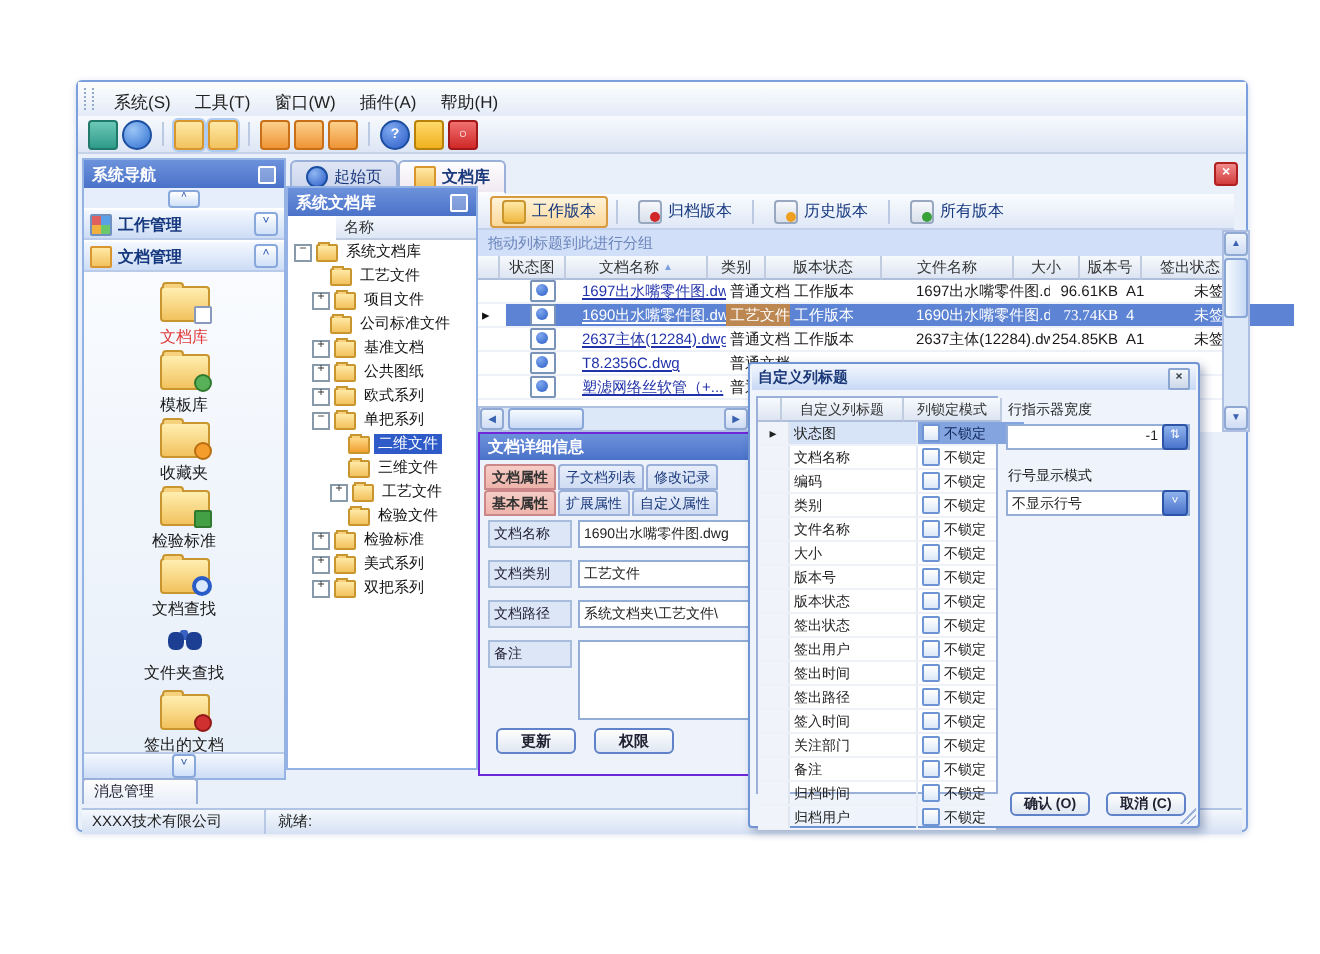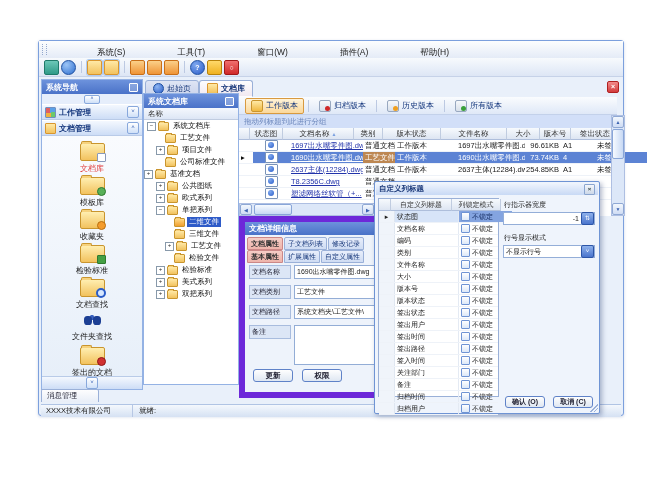--- a/index.html
+++ b/index.html
@@ -4,21 +4,21 @@
 <style>
   html,body{margin:0;padding:0;}
   body{width:660px;height:477px;background:#fff;position:relative;overflow:hidden;
        font-family:"Liberation Sans","DejaVu Sans",sans-serif;color:#222;}
   .window{position:absolute;left:38px;top:40px;width:584px;height:374px;background:#e9f0fa;
           border:1px solid #7ca0dd;border-radius:3px;box-shadow:0 1px 3px rgba(60,90,160,.25);}
   
   .menubar{position:absolute;left:0;top:0;right:0;height:17px;display:flex;align-items:center;
            background:linear-gradient(#fdfefe,#e4ebf7);border-bottom:1px solid #cdd8ec;padding-left:3px;}
   .grip{width:3px;height:11px;border-left:1px dotted #93a8cc;border-right:1px dotted #93a8cc;margin-right:4px;}
-  .mi{font-size:8.5px;padding:2px 6px;white-space:nowrap;margin-left:40px;}
+  .mi{font-size:8.5px;padding:2px 6px;white-space:nowrap;}
   .toolbar{position:absolute;left:0;top:17px;right:0;height:18px;display:flex;align-items:center;gap:2px;
            background:linear-gradient(#f7fafd,#dde6f5);border-bottom:1px solid #c6d2e8;padding-left:5px;}
   .tbi{width:13px;height:13px;border-radius:2px;display:flex;align-items:center;justify-content:center;
        font-size:7px;color:#fff;flex:none;}
   .tsep{width:1px;height:12px;background:#bcc9e2;margin:0 3px;flex:none;}
   [data-name="table-icon"]{background:linear-gradient(#6cc8b8,#2f9a88);border:1px solid #1f7a6a;}
   [data-name="globe-icon"]{background:radial-gradient(circle at 35% 30%,#9cc5f6,#2e6fd0);border-radius:50%;border:1px solid #1d4fa0;}
   [data-name="open-folder-icon"],[data-name="folder-view-icon"]{background:linear-gradient(#ffe9a6,#f2c25e);border:1px solid #d9962f;box-shadow:0 0 0 1px #aecbf2;}
   [data-name="new-doc-icon"],[data-name="doc-settings-icon"],[data-name="doc-send-icon"]{background:linear-gradient(#fbd089,#ef9436);border:1px solid #c86f18;color:#fff;}
   [data-name="help-icon"]{background:radial-gradient(circle at 35% 30%,#7fa9ef,#2a5cc8);border-radius:50%;border:1px solid #1d4fa0;font-weight:bold;}
@@ -71,21 +71,21 @@
   [data-name="home-tab-icon"]{background:radial-gradient(circle at 35% 30%,#8fb6f2,#2a5cc8);border:1px solid #1d4fa0;}
   [data-name="library-tab-icon"]{border-radius:1px;background:linear-gradient(#ffe9a6,#f2c25e);border:1px solid #d9962f;}
   .tabclose{position:absolute;right:2px;top:2px;width:10px;height:10px;border-radius:2px;
             background:linear-gradient(#f28a8a,#d23c3c);border:1px solid #b02020;color:#fff;
             font-size:7px;line-height:9px;text-align:center;font-weight:bold;}
   
   .tree{position:absolute;left:104px;top:52px;width:94px;height:290px;background:#fff;border:1px solid #94b2e4;
         display:flex;flex-direction:column;overflow:hidden;}
   .tree-h{height:14px;}
   .colhead{height:11px;background:linear-gradient(#f5f8fd,#dde6f5);border-bottom:1px solid #c0cce0;
-           font-size:7.5px;color:#333;padding:0 4px;display:flex;align-items:center;flex:none;}
+           font-size:7.5px;color:#333;padding:0 4px;display:flex;align-items:center;flex:none;margin-left:24px;}
   .trows{flex:1;overflow:hidden;}
   .trow{height:12px;display:flex;align-items:center;gap:2px;white-space:nowrap;}
   .tbox{width:7px;height:7px;border:1px solid #8899aa;background:#fff;font-size:6px;line-height:5px;
         text-align:center;color:#333;flex:none;}
   .tboxsp{width:7px;flex:none;}
   .tf{width:9px;height:7px;background:linear-gradient(#ffe9a6,#f2c25e);border:1px solid #c9952e;border-radius:1px;flex:none;position:relative;}
   .tf::before{content:"";position:absolute;left:0;top:-2px;width:4px;height:1px;background:#f6d27e;border:1px solid #c9952e;border-bottom:none;}
   .tf.open{background:linear-gradient(#ffd986,#f0a030);}
   .tlabel{font-size:7.5px;color:#111;padding:0 2px;}
   .tlabel.tsel{background:#2e5bc8;color:#fff;}
@@ -129,21 +129,21 @@
   .hscroll{position:absolute;left:200px;top:162px;width:134px;height:11px;background:#dce7f8;border:1px solid #aebfe2;
            display:flex;z-index:5;}
   .sbtn{background:linear-gradient(#f2f7fd,#cfdcf4);border:1px solid #8fa8d4;border-radius:2px;color:#3a62b0;
         font-size:5px;display:flex;align-items:center;justify-content:center;flex:none;}
   .vscroll .sbtn{width:10px;height:10px;}
   .hscroll .sbtn{width:10px;height:9px;}
   .vthumb{width:10px;height:28px;margin-top:1px;background:linear-gradient(90deg,#f6faff,#c8d9f4);border:1px solid #89a6d8;border-radius:2px;}
   .hthumb{width:36px;height:9px;margin-left:2px;background:linear-gradient(#f6faff,#c8d9f4);border:1px solid #89a6d8;border-radius:2px;}
   .sfill{flex:1;}
   
-  .detail{position:absolute;left:200px;top:175px;width:140px;height:170px;background:#eef3fb;border:6px solid #6d28d9;overflow:hidden;text-decoration:underline;}
+  .detail{position:absolute;left:200px;top:175px;width:140px;height:170px;background:#eef3fb;border:1px solid #6d28d9;overflow:hidden;text-decoration:underline;}
   .detail-h{position:absolute;left:0;top:0;right:0;height:13px;}
   .dtabs{position:absolute;left:2px;display:flex;gap:1px;}
   .dtabs1{top:15px;} .dtabs2{top:28px;}
   .dtab{height:11px;padding:0 3px;font-size:7px;color:#1a3a7c;display:flex;align-items:center;
         background:linear-gradient(#e8eefb,#cfdcf3);border:1px solid #9ab0d8;border-radius:2px 2px 0 0;white-space:nowrap;}
   .dtab.active{background:linear-gradient(var(--active-tab-pink,#f5cdc6),#eeb4ab);border-color:#cc8888;font-weight:bold;color:#333;}
   .dfields{position:absolute;left:4px;top:43px;right:4px;}
   .dfrow{display:flex;gap:3px;margin-bottom:6px;align-items:flex-start;}
   .dflabel{width:38px;height:12px;background:#dce6f6;border:1px solid #a8bcde;font-size:7px;color:#223;
            display:flex;align-items:center;padding-left:2px;flex:none;}
@@ -304,21 +304,21 @@
         <div class="trow" data-name="tree-node" style="padding-left: 12px;">
           <span class="tbox" data-name="expand-icon">+</span>
           <span class="tf" data-name="folder-icon"></span>
           <span class="tlabel" data-name="tree-node-label">项目文件</span>
         </div>
         <div class="trow" data-name="tree-node" style="padding-left: 12px;">
           <span class="tboxsp" data-name="tree-spacer"></span>
           <span class="tf" data-name="folder-icon"></span>
           <span class="tlabel" data-name="tree-node-label">公司标准文件</span>
         </div>
-        <div class="trow" data-name="tree-node" style="">
+        <div class="trow" data-name="tree-node" style="padding-left: 12px;">
           <span class="tbox" data-name="expand-icon">+</span>
           <span class="tf" data-name="folder-icon"></span>
           <span class="tlabel" data-name="tree-node-label">基准文档</span>
         </div>
         <div class="trow" data-name="tree-node" style="padding-left: 12px;">
           <span class="tbox" data-name="expand-icon">+</span>
           <span class="tf" data-name="folder-icon"></span>
           <span class="tlabel" data-name="tree-node-label">公共图纸</span>
         </div>
         <div class="trow" data-name="tree-node" style="padding-left: 12px;">
@@ -421,21 +421,21 @@
       </div>
       <div class="grow rsel" data-name="table-row">
         <span class="gcell ind" data-name="row-indicator" style="width: 10px;">▸</span>
         <span class="gcell" data-name="status-cell" style="width: 32px;">
           <span class="docicon" data-name="document-status-icon"></span>
         </span>
         <span class="gcell link" data-name="document-name-link" style="width: 70px;">1690出水嘴零件图.dwg</span>
         <span class="gcell cathl" data-name="grid-cell" style="width: 28px;">工艺文件</span>
         <span class="gcell" data-name="grid-cell" style="width: 57px;">工作版本</span>
         <span class="gcell" data-name="grid-cell" style="width: 65px;">1690出水嘴零件图.dwg</span>
-        <span class="gcell num" data-name="grid-cell" style="width: 32px;">73.74KB</span>
+        <span class="gcell num" data-name="grid-cell" style="width: 32px; font-family: Liberation Serif, serif;">73.74KB</span>
         <span class="gcell" data-name="grid-cell" style="width: 30px;">4</span>
         <span class="gcell" data-name="grid-cell" style="width: 48px;">未签出</span>
       </div>
       <div class="grow" data-name="table-row">
         <span class="gcell ind" data-name="row-indicator" style="width: 10px;"></span>
         <span class="gcell" data-name="status-cell" style="width: 32px;">
           <span class="docicon" data-name="document-status-icon"></span>
         </span>
         <span class="gcell link" data-name="document-name-link" style="width: 70px;">2637主体(12284).dwg</span>
         <span class="gcell" data-name="grid-cell" style="width: 28px;">普通文档</span>

